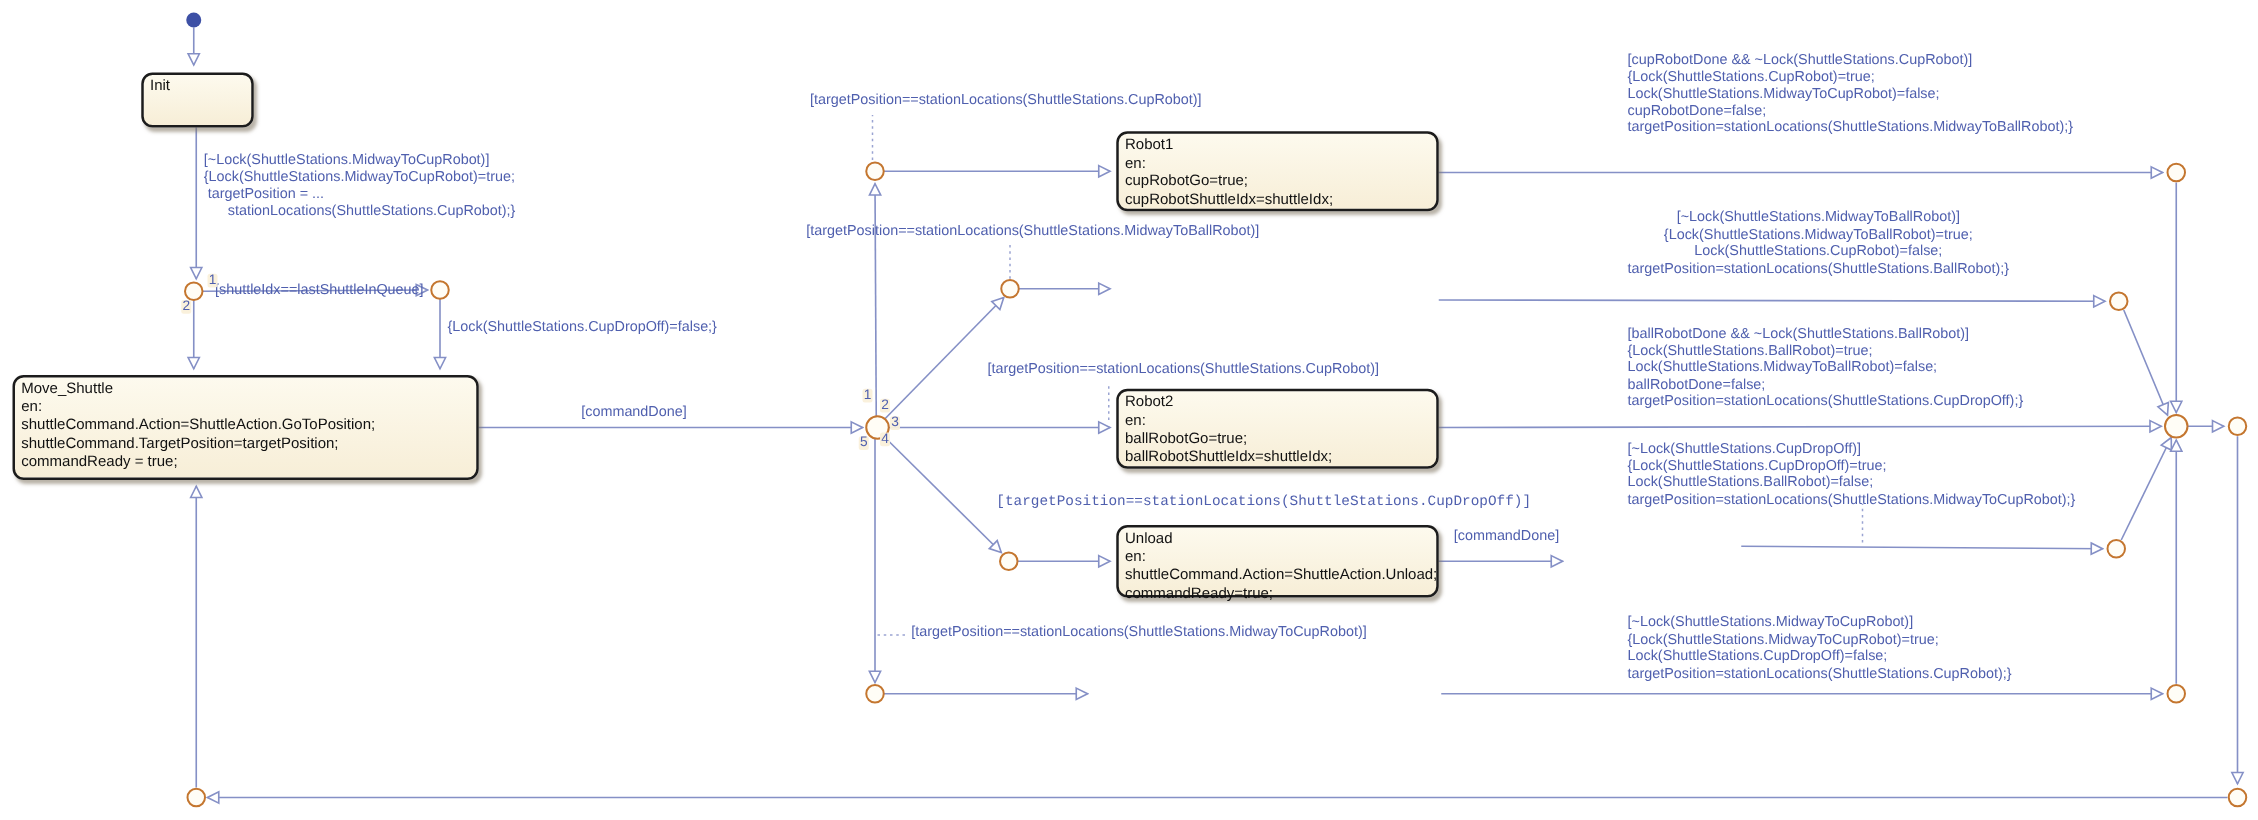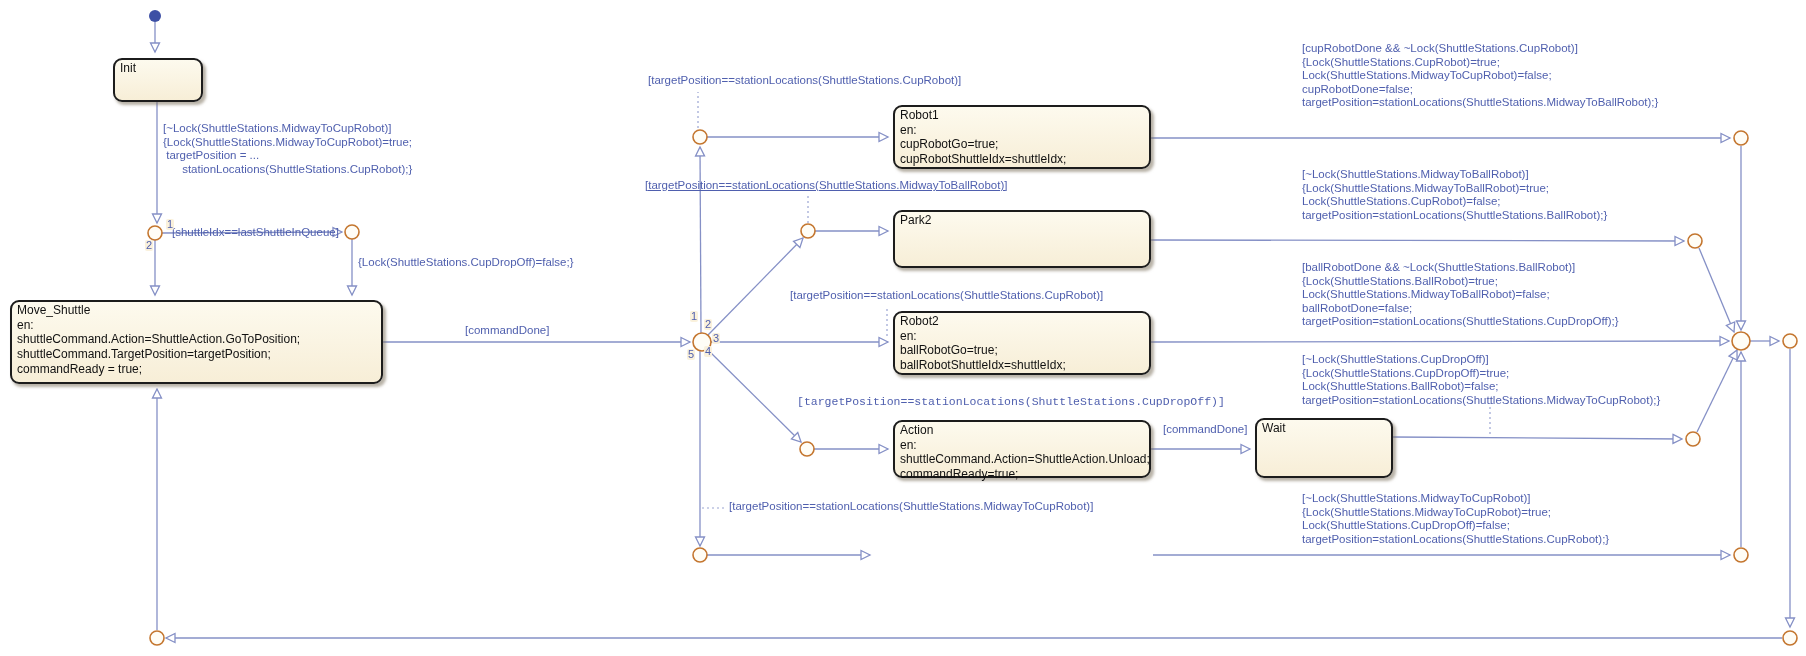--- a/index.html
+++ b/index.html
@@ -32,27 +32,27 @@
   #st-robot2{left:893px;top:311px; width:258px;height:64px;}
   #st-unload{left:893px;top:420px; width:258px;height:58px;}
   #st-wait  {left:1255px;top:418px;width:138px;height:60px;}
   #st-park1 {left:877px;top:527px; width:276px;height:58px;}
   
   #lb-init        {left:163px; top:122px;}
   #lb-shuttleidx  {left:172px; top:212px;margin-top:14px;}
   #lb-cupdropfalse{left:358px; top:256px;}
   #lb-cmddone1    {left:465px; top:324px;}
   #lb-robot1cond  {left:648px; top:74px;}
-  #lb-park2cond   {left:645px; top:179px;text-decoration:underline;}
+  #lb-park2cond   {left:645px; top:179px;}
   #lb-robot2cond  {left:790px; top:289px;}
   #lb-unloadcond  {left:797px; top:395px;font-family:Liberation Mono, monospace;}
   #lb-park1cond   {left:729px; top:500px;}
   #lb-cmddone2    {left:1163px;top:423px;}
   #lb-robot1exit  {left:1302px;top:42px;}
-  #lb-park2exit   {left:1302px;top:168px;}
+  #lb-park2exit   {left:1302px;top:168px;text-align:center;}
   #lb-robot2exit  {left:1302px;top:261px;}
   #lb-waitexit    {left:1302px;top:353px;}
   #lb-park1exit   {left:1302px;top:492px;}
   
   #bn-a1{left:166px;top:219px;}
   #bn-a2{left:145px;top:240px;}
   #bn-c1{left:690px;top:311px;}
   #bn-c2{left:704px;top:319px;}
   #bn-c3{left:712px;top:333px;}
   #bn-c4{left:704px;top:346px;}
@@ -170,39 +170,31 @@
 shuttleCommand.Action=ShuttleAction.GoToPosition;
 shuttleCommand.TargetPosition=targetPosition;
 commandReady = true;</div>
   </div>
   <div class="state" id="st-robot1">
     <div class="state-title">Robot1</div>
     <div class="state-body">en:
 cupRobotGo=true;
 cupRobotShuttleIdx=shuttleIdx;</div>
   </div>
-  <div class="state" id="st-park2">
-    <div class="state-title">Park2</div>
-    <div class="state-body"></div>
-  </div>
   <div class="state" id="st-robot2">
     <div class="state-title">Robot2</div>
     <div class="state-body">en:
 ballRobotGo=true;
 ballRobotShuttleIdx=shuttleIdx;</div>
   </div>
   <div class="state" id="st-unload">
-    <div class="state-title">Action</div>
+    <div class="state-title">Unload</div>
     <div class="state-body">en:
 shuttleCommand.Action=ShuttleAction.Unload;
 commandReady=true;</div>
-  </div>
-  <div class="state" id="st-wait">
-    <div class="state-title">Wait</div>
-    <div class="state-body"></div>
   </div>
 
   <div class="tlabel" id="lb-init">[~Lock(ShuttleStations.MidwayToCupRobot)]
 {Lock(ShuttleStations.MidwayToCupRobot)=true;
  targetPosition = ...
       stationLocations(ShuttleStations.CupRobot);}</div>
   <div class="tlabel" id="lb-shuttleidx">[shuttleIdx==lastShuttleInQueue]</div>
   <div class="tlabel" id="lb-cupdropfalse">{Lock(ShuttleStations.CupDropOff)=false;}</div>
   <div class="tlabel" id="lb-cmddone1">[commandDone]</div>
   <div class="tlabel" id="lb-robot1cond">[targetPosition==stationLocations(ShuttleStations.CupRobot)]</div>

